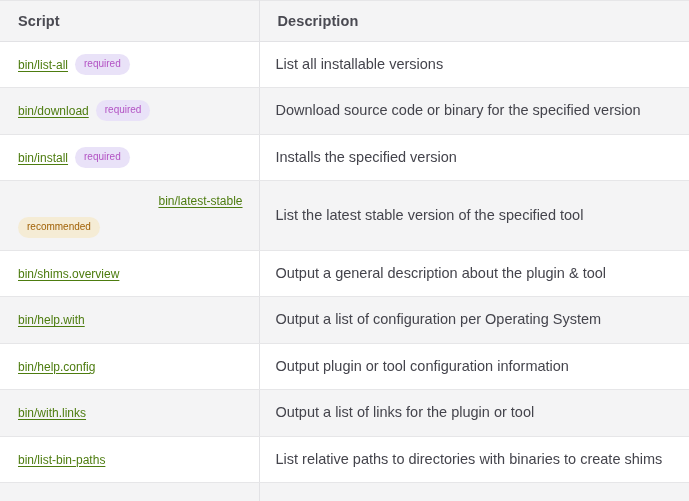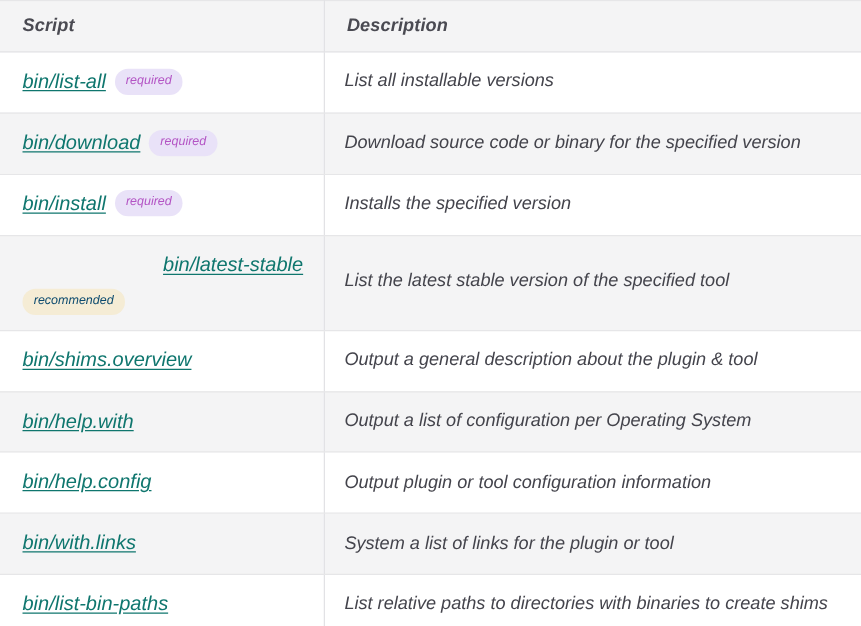--- a/index.html
+++ b/index.html
@@ -12,21 +12,20 @@
     height: 501px;
     overflow: hidden;
     font-family: "Liberation Sans", sans-serif;
     -webkit-font-smoothing: antialiased;
   }
 
   .table-wrap {
     width: 689px;
     height: 501px;
     overflow: hidden;
-    font-style: italic;
   }
 
   table.script-table {
     border-collapse: collapse;
     width: 700px;
     table-layout: fixed;
     border-spacing: 0;
   }
 
   table.script-table col.col-script { width: 259px; }
@@ -69,24 +68,24 @@
   }
   table.script-table tbody tr.plain td {
     background: #ffffff;
   }
 
   .script-cell {
     white-space: normal;
   }
 
   a.script-link {
-    color: #0f766e;
+    color: #4d7c0f;
     text-decoration: underline;
     text-underline-offset: 2px;
-    font-size: 16px;
+    font-size: 12px;
     white-space: nowrap;
   }
 
   .badge {
     display: inline-block;
     border-radius: 999px;
     font-size: 10px;
     line-height: 1;
     padding: 5px 9px 6px 9px;
     margin-left: 7px;
@@ -94,21 +93,21 @@
     vertical-align: middle;
     position: relative;
     top: -1px;
   }
   .badge.required {
     background: #e9e2f8;
     color: #b354c4;
   }
   .badge.recommended {
     background: #f5ecd5;
-    color: #0c4a6e;
+    color: #a16207;
     margin-left: 0;
     margin-top: 6px;
   }
 
   .stacked .badge.recommended {
     display: inline-block;
   }
   .stacked a.script-link {
     display: block;
     text-align: right;
@@ -174,21 +173,21 @@
         <tr class="plain">
           <td>
             <div class="script-cell"><a class="script-link" href="#">bin/help.config</a></div>
           </td>
           <td><span class="desc-cell">Output plugin or tool configuration information</span></td>
         </tr>
         <tr class="stripe">
           <td>
             <div class="script-cell"><a class="script-link" href="#">bin/with.links</a></div>
           </td>
-          <td><span class="desc-cell">System a list of links for the plugin or tool</span></td>
+          <td><span class="desc-cell">Output a list of links for the plugin or tool</span></td>
         </tr>
         <tr class="plain">
           <td>
             <div class="script-cell"><a class="script-link" href="#">bin/list-bin-paths</a></div>
           </td>
           <td><span class="desc-cell">List relative paths to directories with binaries to create shims</span></td>
         </tr>
         <tr class="stripe">
           <td></td>
           <td></td>

